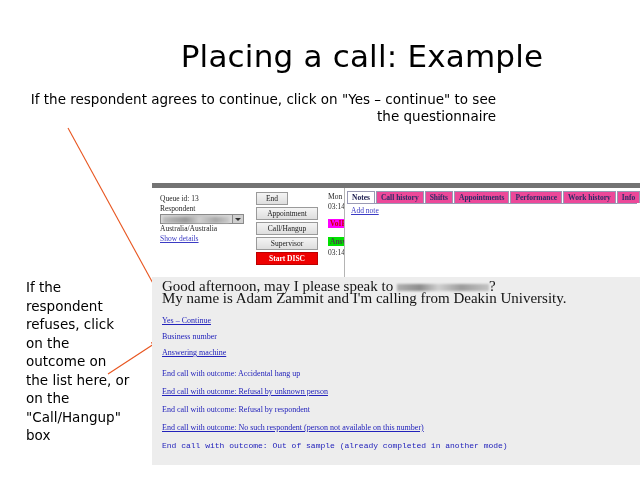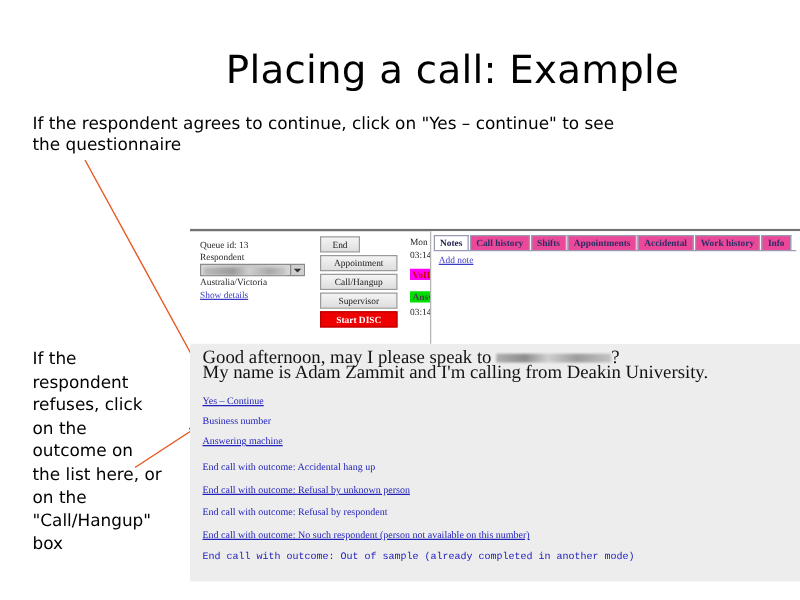--- a/index.html
+++ b/index.html
@@ -36,20 +36,21 @@
     position: absolute;
     font-family: "DejaVu Sans", sans-serif;
     font-size: 13.5px;
     line-height: 17px;
     color: #000000;
   }
   #annotation-top {
     left: 26px;
     top: 91px;
     width: 470px;
+    text-align: right;
   }
   #annotation-left {
     left: 26px;
     top: 278px;
     width: 104px;
     line-height: 18.5px;
   }
 
   
   .arrow-svg {
@@ -74,21 +75,21 @@
   }
 
   
   #call-panel {
     position: absolute;
     left: 0px;
     top: 0px;
     width: 488px;
     height: 90px;
     background: #ffffff;
-    border-top: 2px solid #737373;
+    border-top: 5px solid #737373;
   }
 
   
   #respondent-block {
     position: absolute;
     left: 8px;
     top: 6px;
     width: 98px;
   }
   .mini-text {
@@ -340,21 +341,21 @@
 
   <div id="call-panel">
 
     <div id="respondent-block">
       <div class="mini-text">Queue id: 13</div>
       <div class="mini-text">Respondent</div>
       <div id="respondent-select">
         <span class="redact"></span>
         <span class="arrow-box"></span>
       </div>
-      <div class="mini-text">Australia/Victoria</div>
+      <div class="mini-text">Australia/Australia</div>
       <a class="mini-link" href="#">Show details</a>
     </div>
 
     <div id="button-column">
       <div class="app-button small">End</div>
       <div class="app-button wide">Appointment</div>
       <div class="app-button wide">Call/Hangup</div>
       <div class="app-button wide">Supervisor</div>
       <div class="app-button wide red">Start DISC</div>
     </div>
@@ -366,21 +367,21 @@
       <div><span class="status-badge badge-answered">Answered</span></div>
       <div class="status-line">03:14 PM</div>
     </div>
 
     <div id="tab-panel">
       <div id="tab-strip">
         <div class="tab active">Notes</div>
         <div class="tab">Call history</div>
         <div class="tab">Shifts</div>
         <div class="tab">Appointments</div>
-        <div class="tab">Accidental</div>
+        <div class="tab">Performance</div>
         <div class="tab">Work history</div>
         <div class="tab">Info</div>
       </div>
       <div id="tab-underline"></div>
 
       <a id="add-note-link" class="mini-link" href="#">Add note</a>
 
     </div>
   </div>
 

